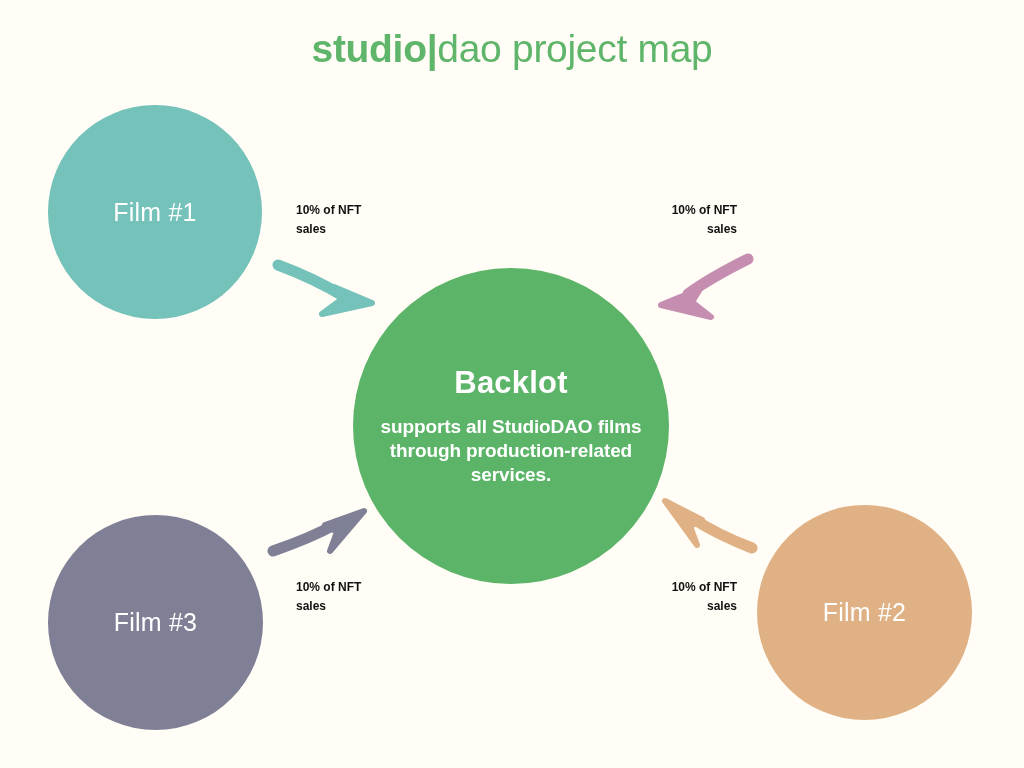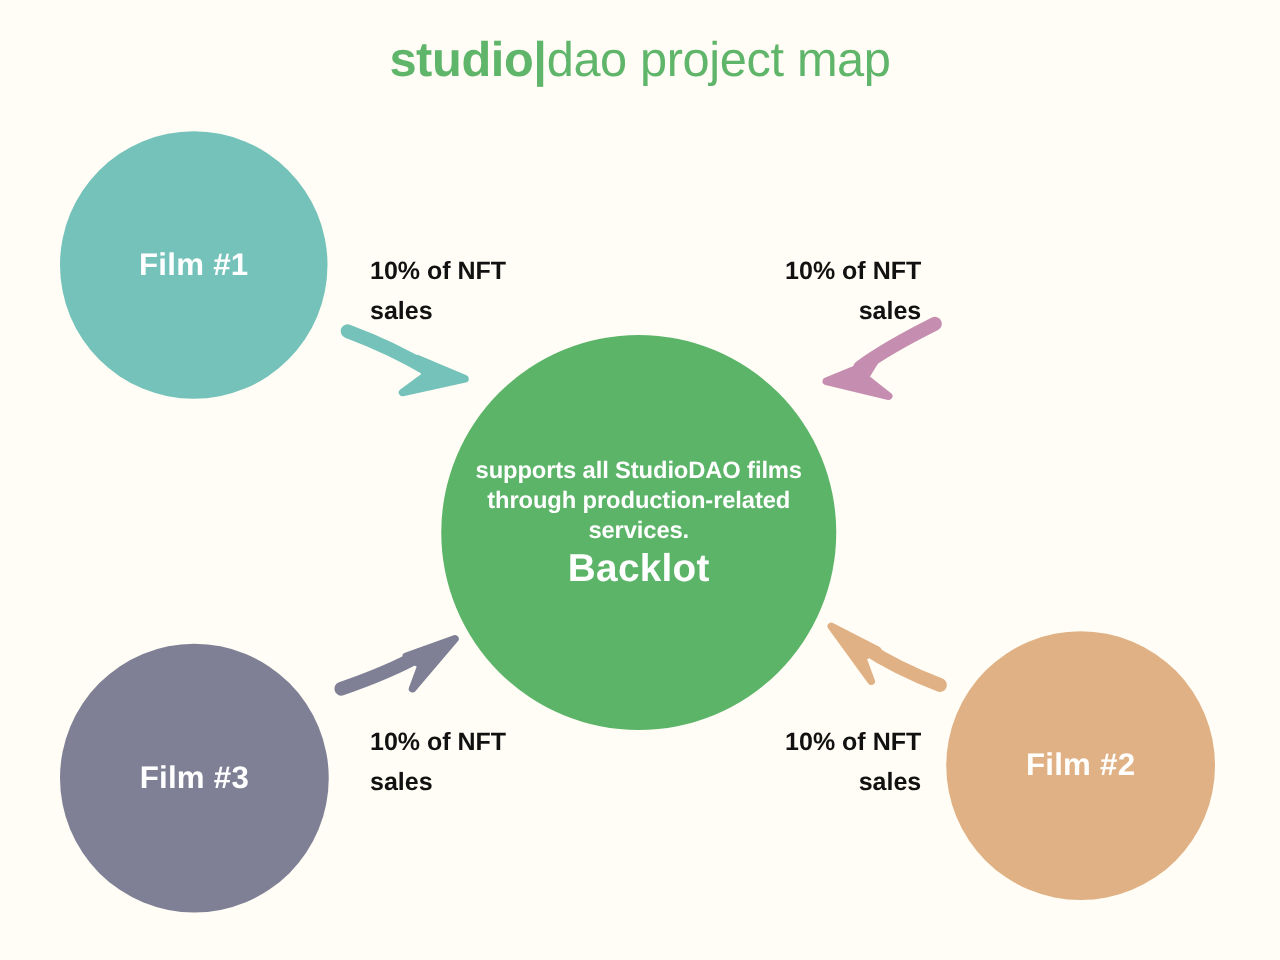--- a/index.html
+++ b/index.html
@@ -46,21 +46,21 @@
     display: flex;
     flex-direction: column;
     align-items: center;
     justify-content: center;
     text-align: center;
     color: #ffffff;
   }
 
   .node-label {
     font-size: 25px;
-    font-weight: bold;
+    font-weight: normal;
     letter-spacing: 0.2px;
   }
 
   #node-film1 {
     left: 48px; top: 105px;
     width: 214px; height: 214px;
     background: #74c2ba;
   }
   #node-film2 {
     left: 761px; top: 98px;
@@ -93,21 +93,21 @@
   #backlot-desc {
     font-size: 19px;
     font-weight: bold;
     line-height: 1.26;
     letter-spacing: -0.1px;
   }
 
   
   .edge-label {
     position: absolute;
-    font-size: 20px;
+    font-size: 12px;
     font-weight: bold;
     color: #111111;
     line-height: 1.62;
     white-space: pre-line;
   }
   .edge-label.align-left  { text-align: left; }
   .edge-label.align-right { text-align: right; }
 
   #label-film1 { left: 296px; top: 201px; width: 160px; }
   #label-film2 { left: 565px; top: 201px; width: 172px; text-align: right; }
@@ -161,22 +161,22 @@
 
   <div class="node" id="node-film3">
     <span class="node-label">Film #3</span>
   </div>
 
   <div class="node" id="node-film4">
     <span class="node-label">Film #2</span>
   </div>
 
   <div class="node" id="node-backlot">
+    <div id="backlot-title">Backlot</div>
     <div id="backlot-desc">supports all StudioDAO films through production-related services.</div>
-    <div id="backlot-title">Backlot</div>
   </div>
 
   <div class="edge-label align-left" id="label-film1">10% of NFT
 sales</div>
   <div class="edge-label align-right" id="label-film2">10% of NFT
 sales</div>
   <div class="edge-label align-left" id="label-film3">10% of NFT
 sales</div>
   <div class="edge-label align-right" id="label-film4">10% of NFT
 sales</div>

